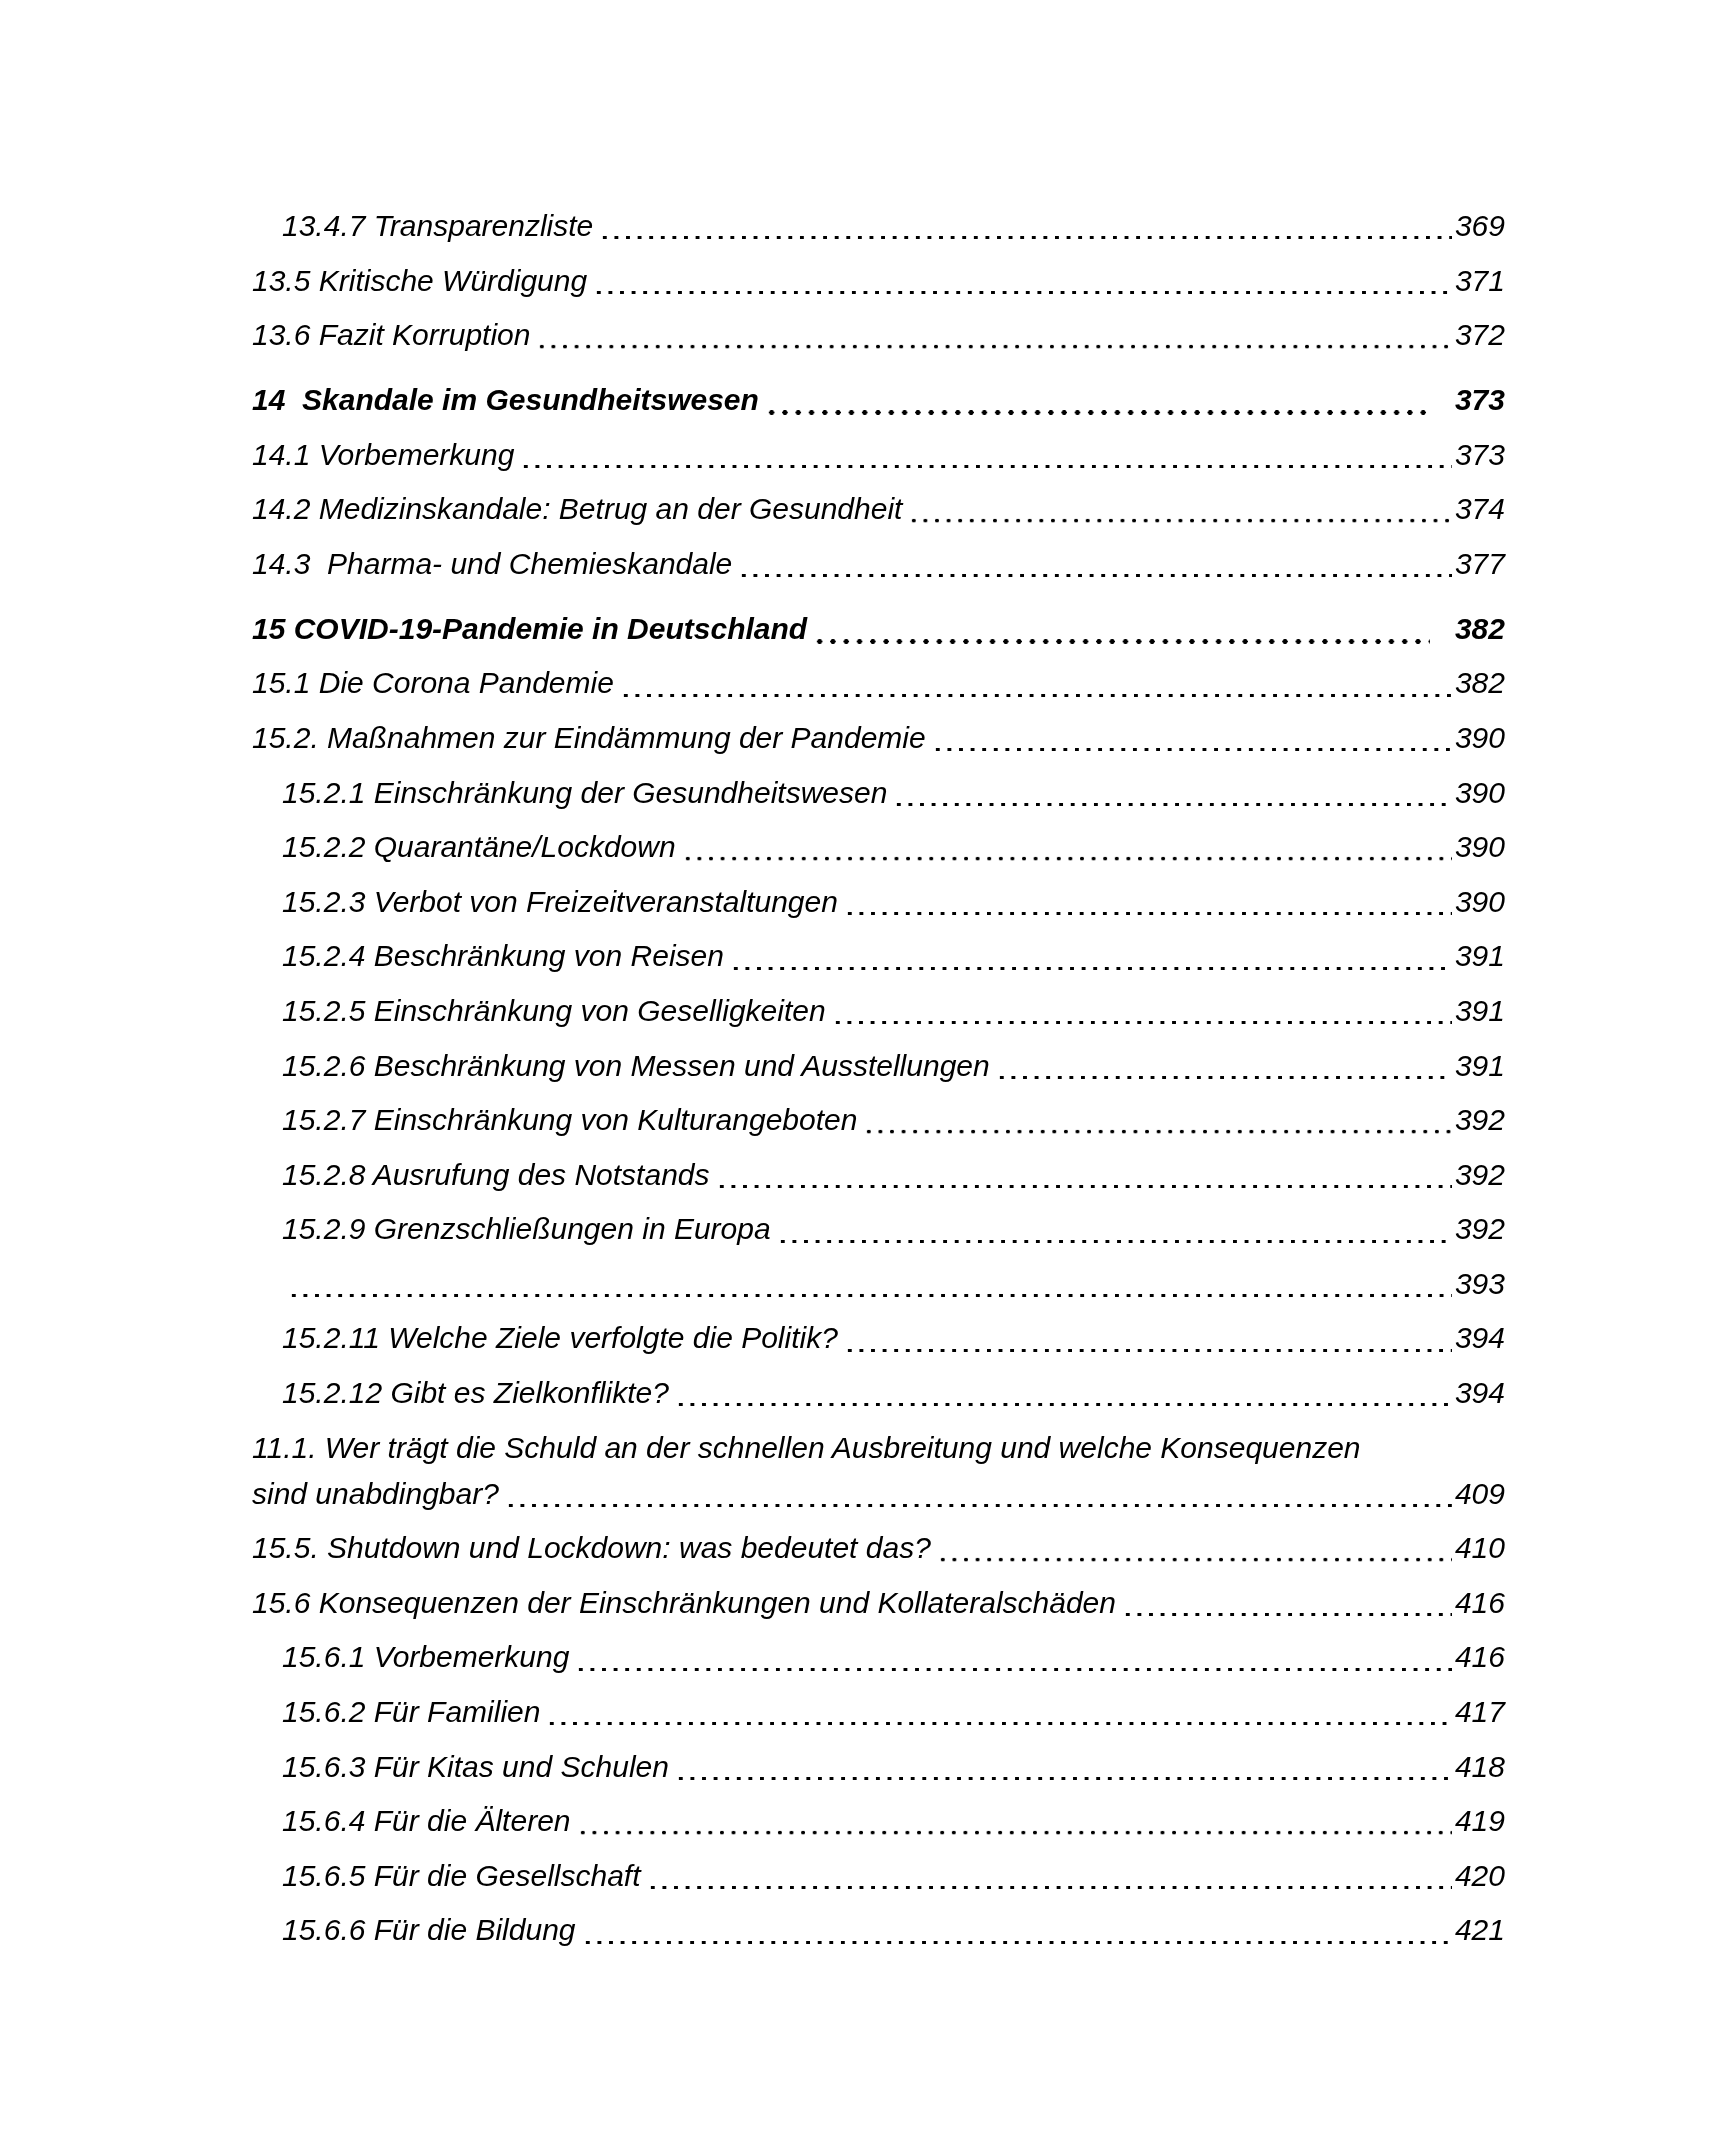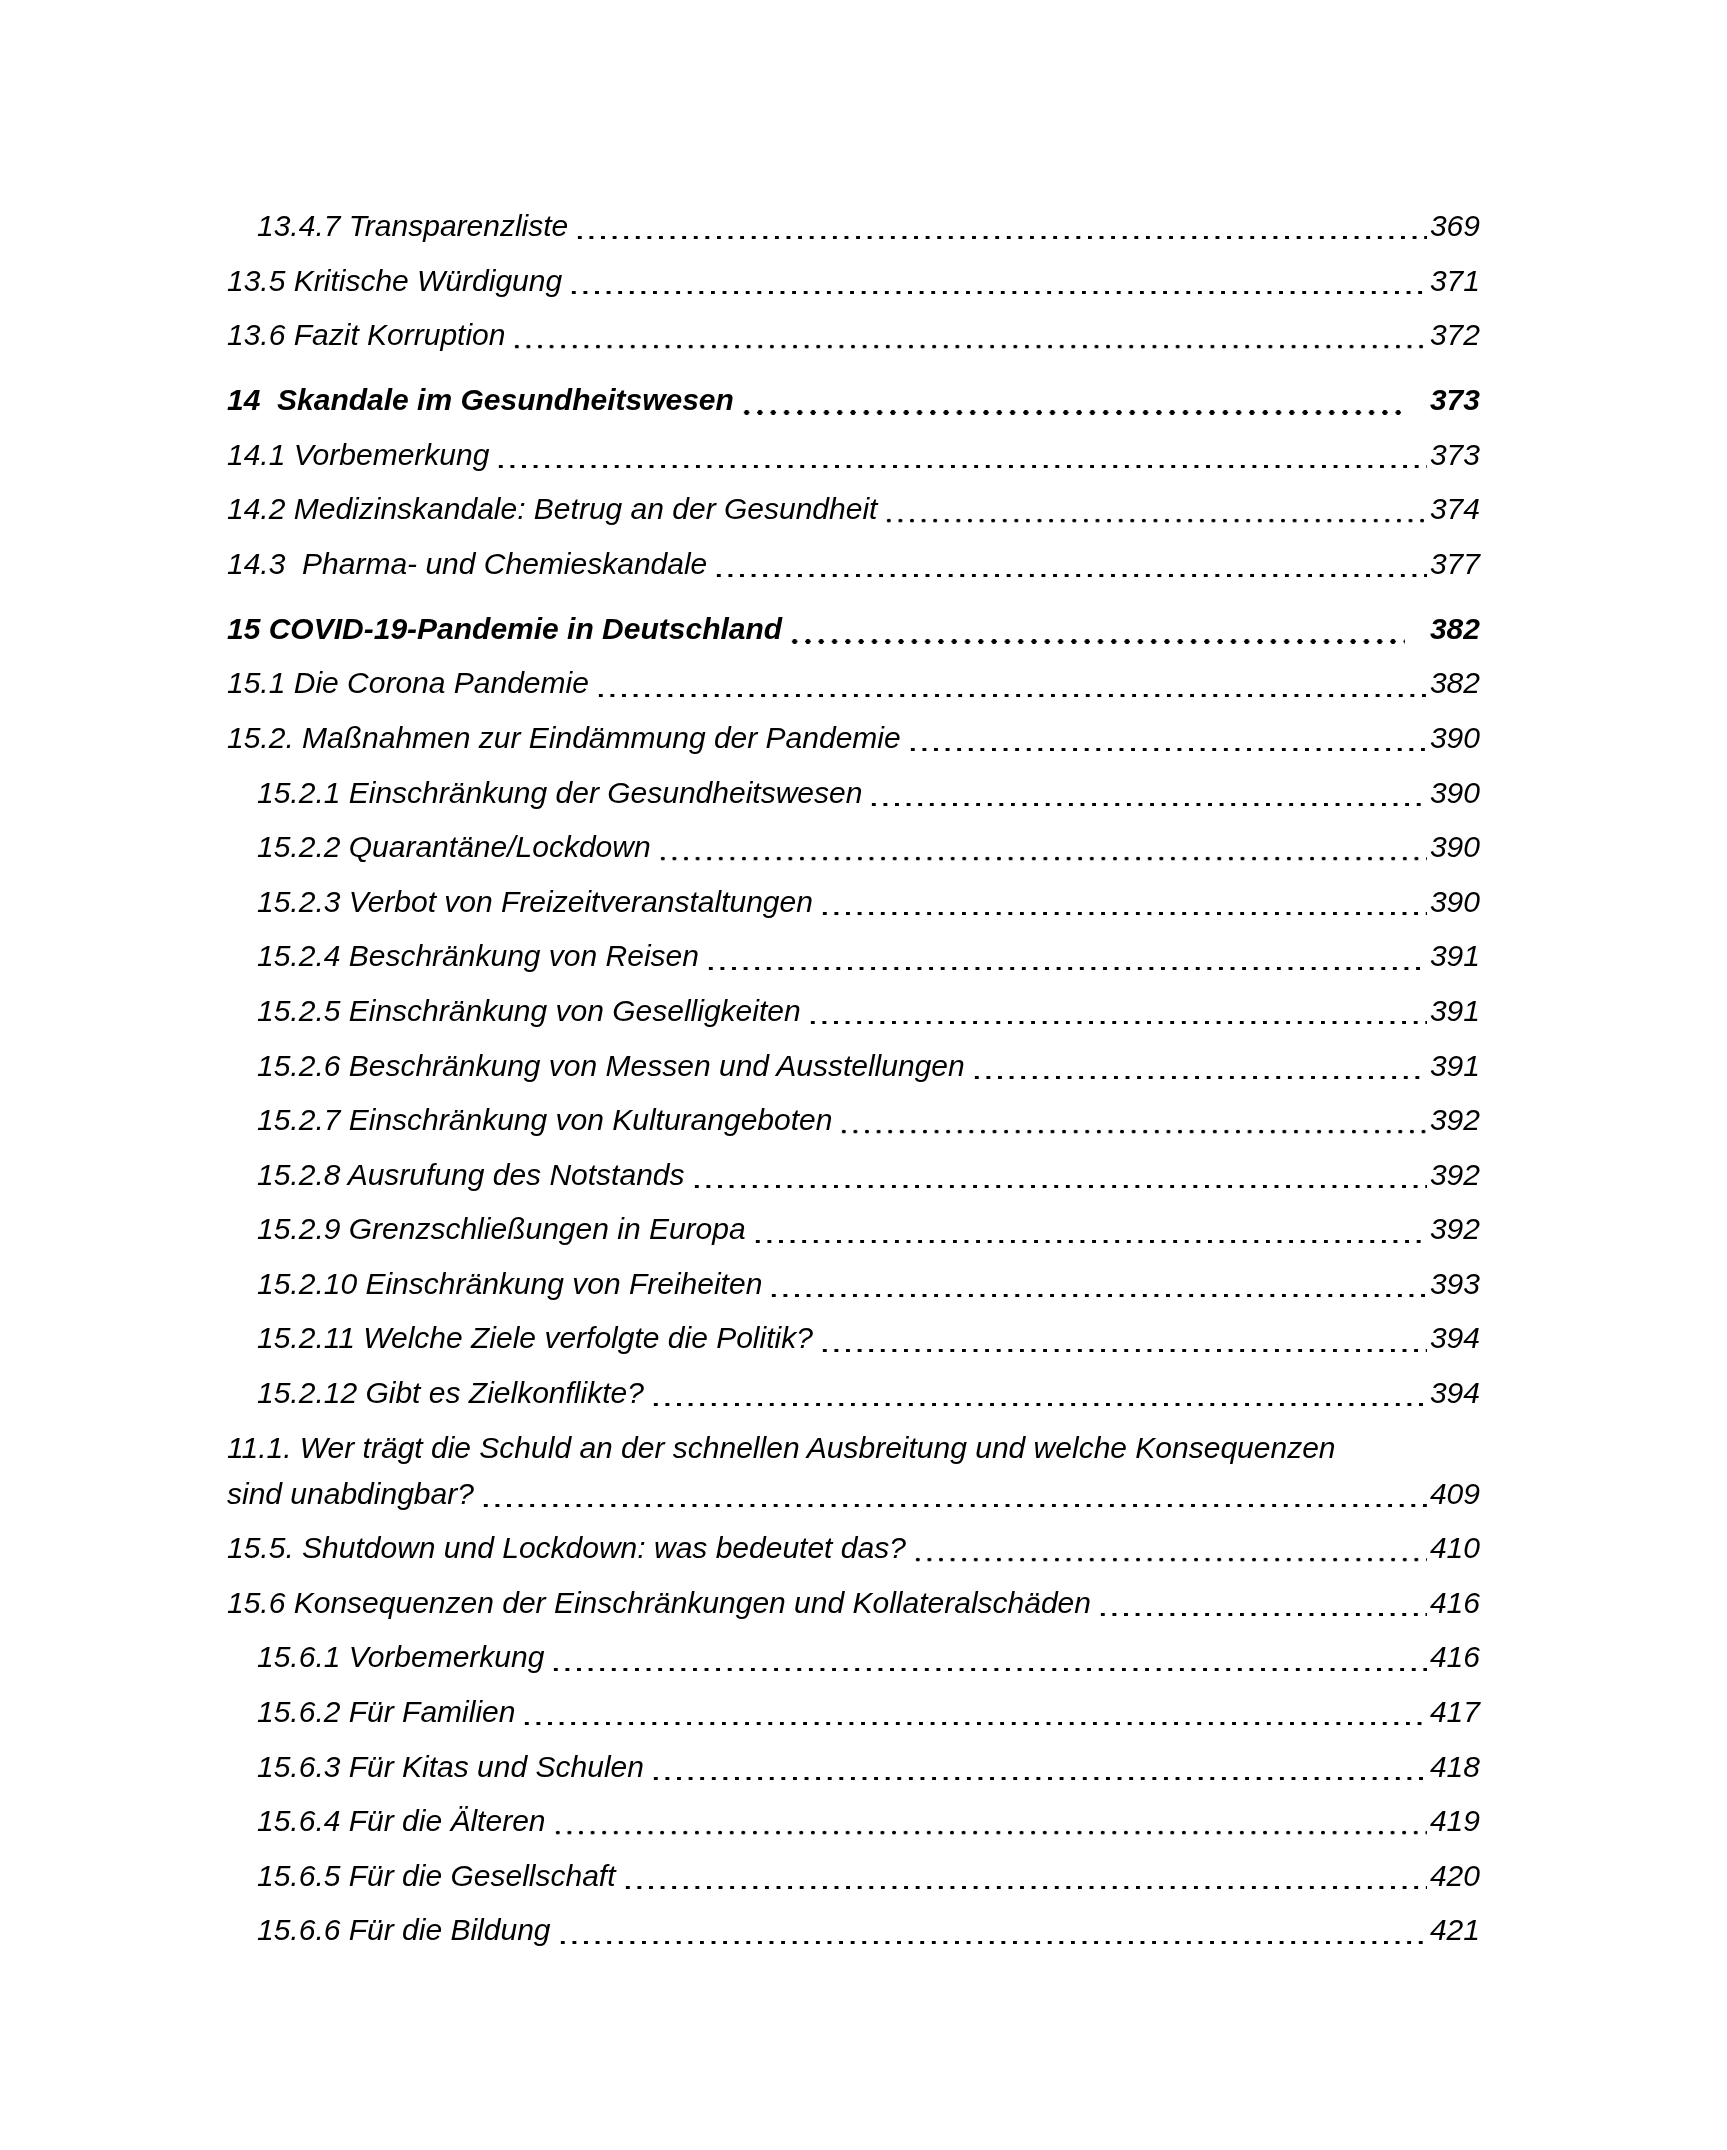--- a/index.html
+++ b/index.html
@@ -11,21 +11,21 @@
     width: 1727px;
     height: 2235px;
     position: relative;
     font-family: "Liberation Sans", "DejaVu Sans", sans-serif;
     font-style: italic;
     color: #000000;
     overflow: hidden;
   }
   .toc-content {
     position: absolute;
-    left: 227px;
+    left: 252px;
     top: 203px;
     width: 1253px;
     display: flex;
     flex-direction: column;
     gap: 8.6px;
   }
   .entry { }
   .entry.heading {
     font-weight: 700;
     margin-top: 10.3px;
@@ -209,21 +209,20 @@
     <div class="entry level-2">
     <div class="line line1">
       <span class="label">15.2.9 Grenzschließungen in Europa</span>
       <span class="leader"></span>
       <span class="pagenum">392</span>
     </div>
 
   </div>
     <div class="entry level-2">
     <div class="line line1">
-      <span class="label">15.2.10 Einschränkung von Freiheiten</span>
       <span class="leader"></span>
       <span class="pagenum">393</span>
     </div>
 
   </div>
     <div class="entry level-2">
     <div class="line line1">
       <span class="label">15.2.11 Welche Ziele verfolgte die Politik?</span>
       <span class="leader"></span>
       <span class="pagenum">394</span>

